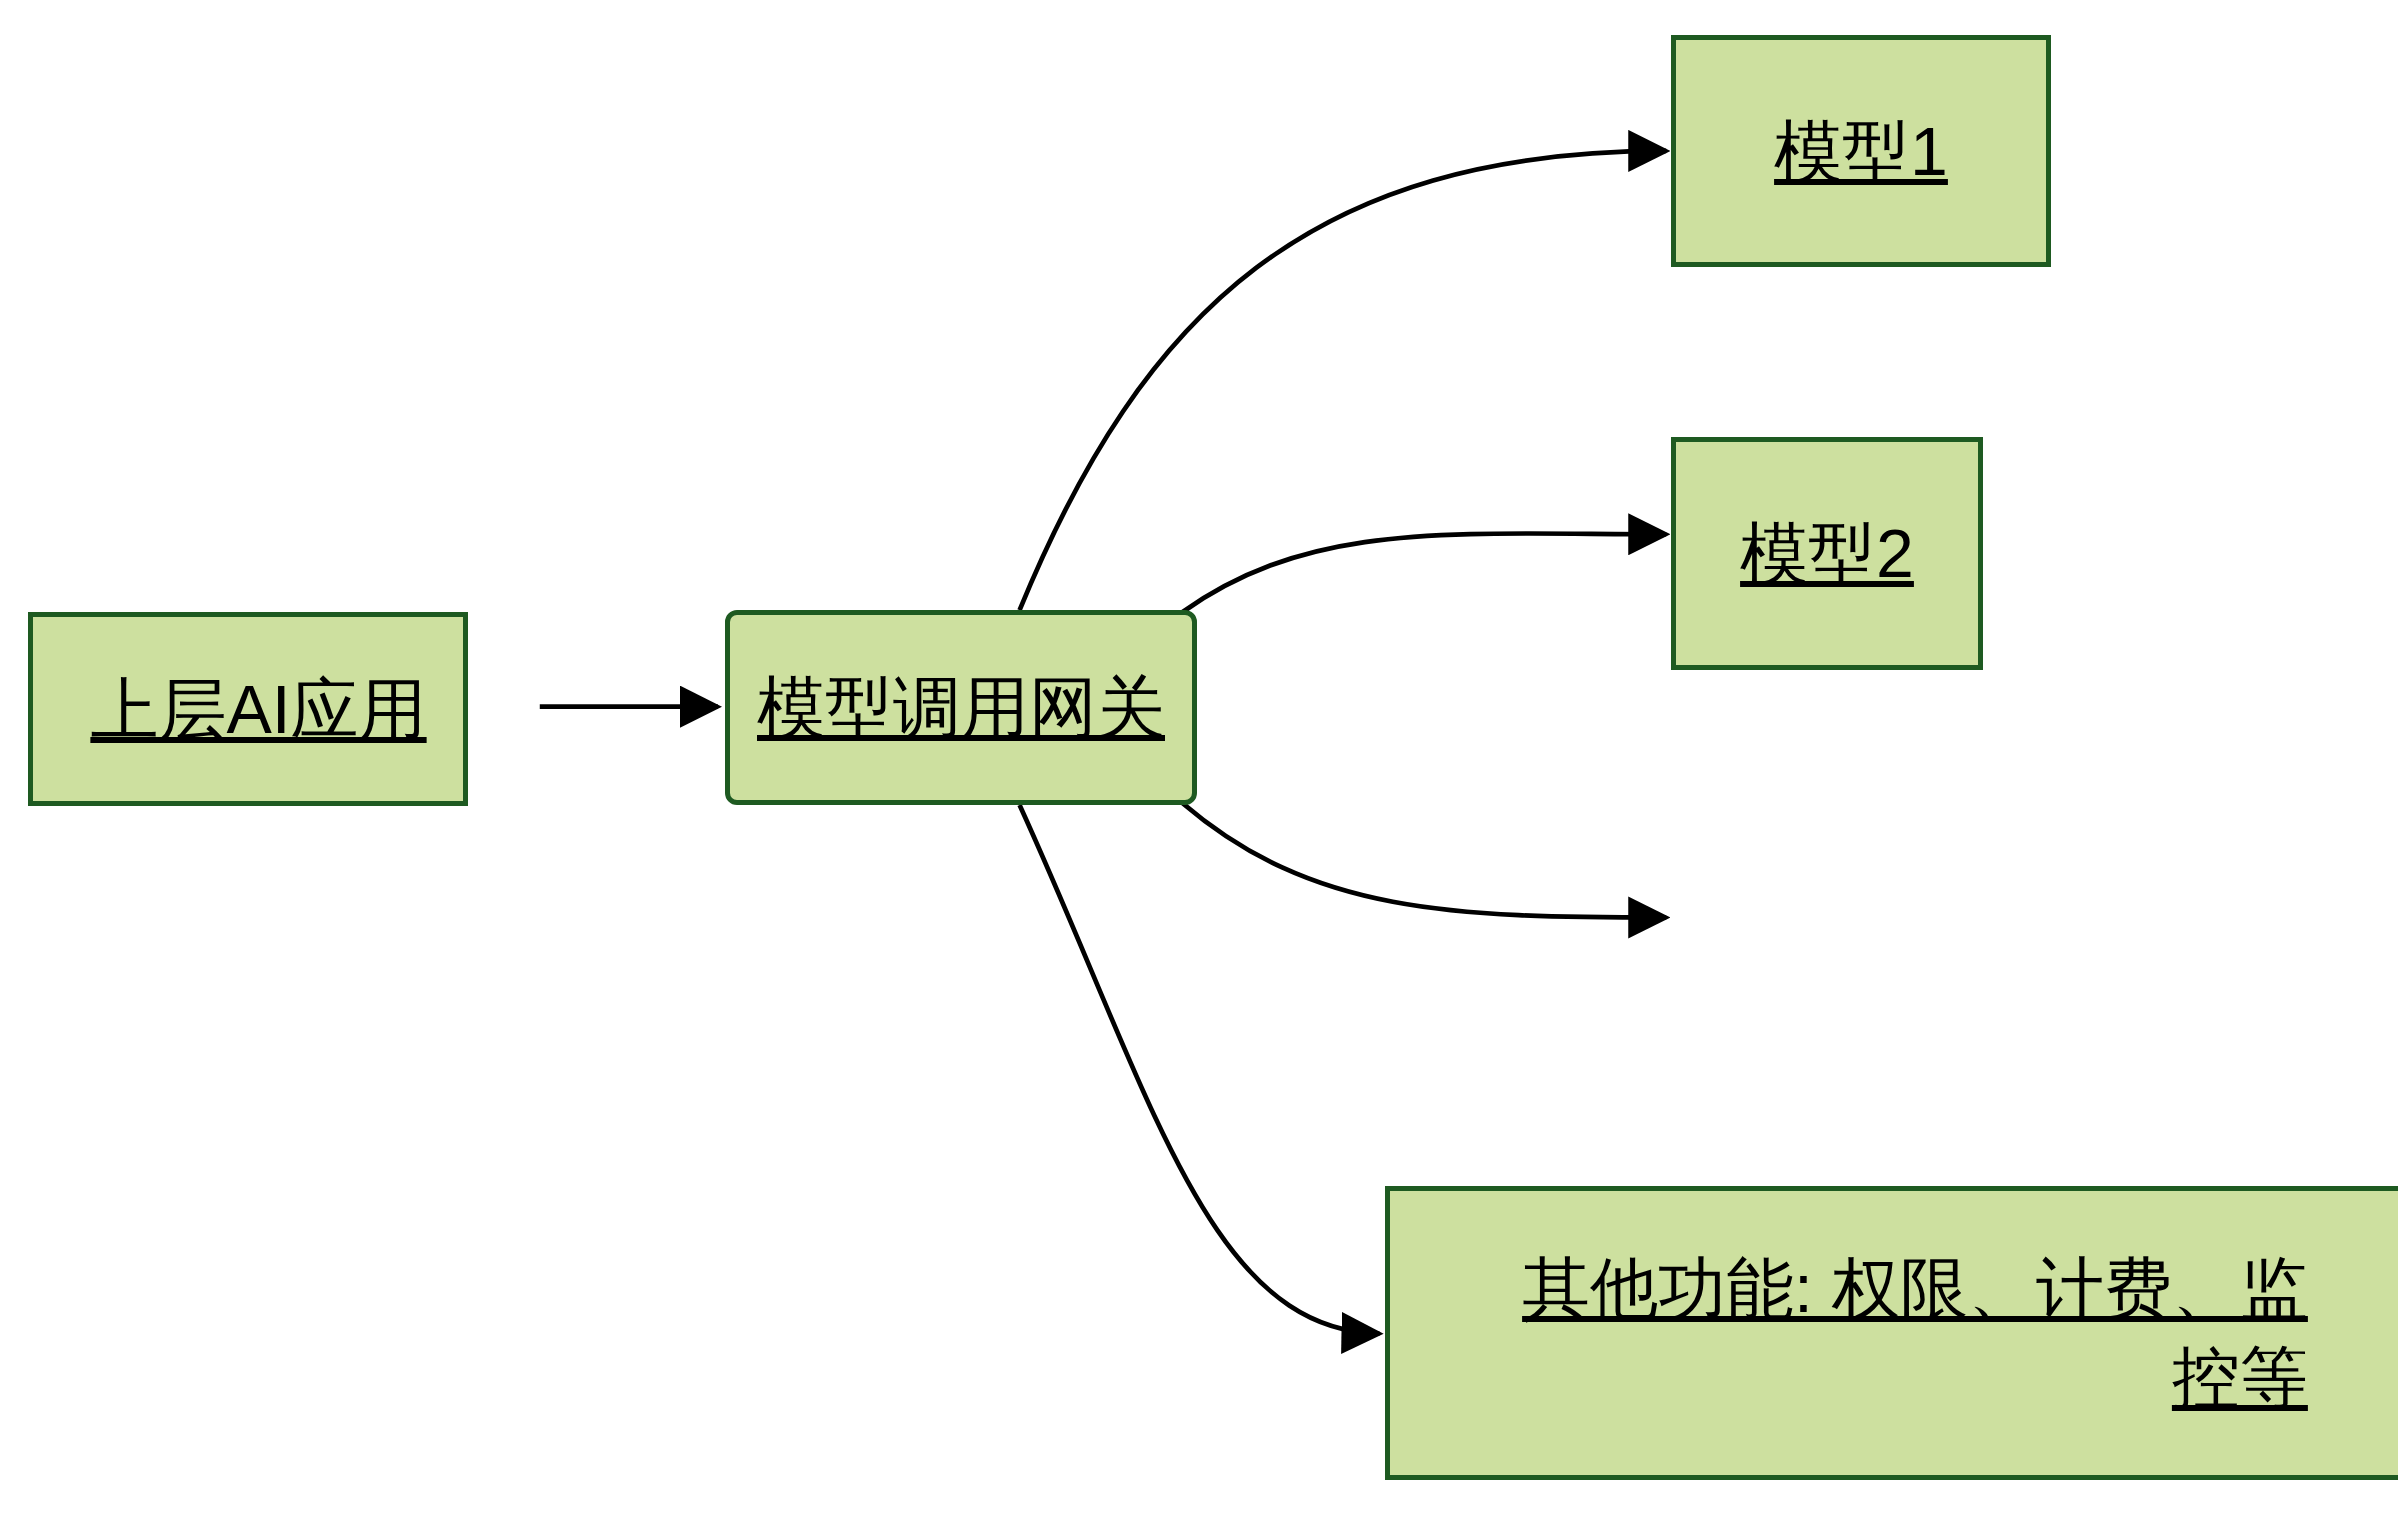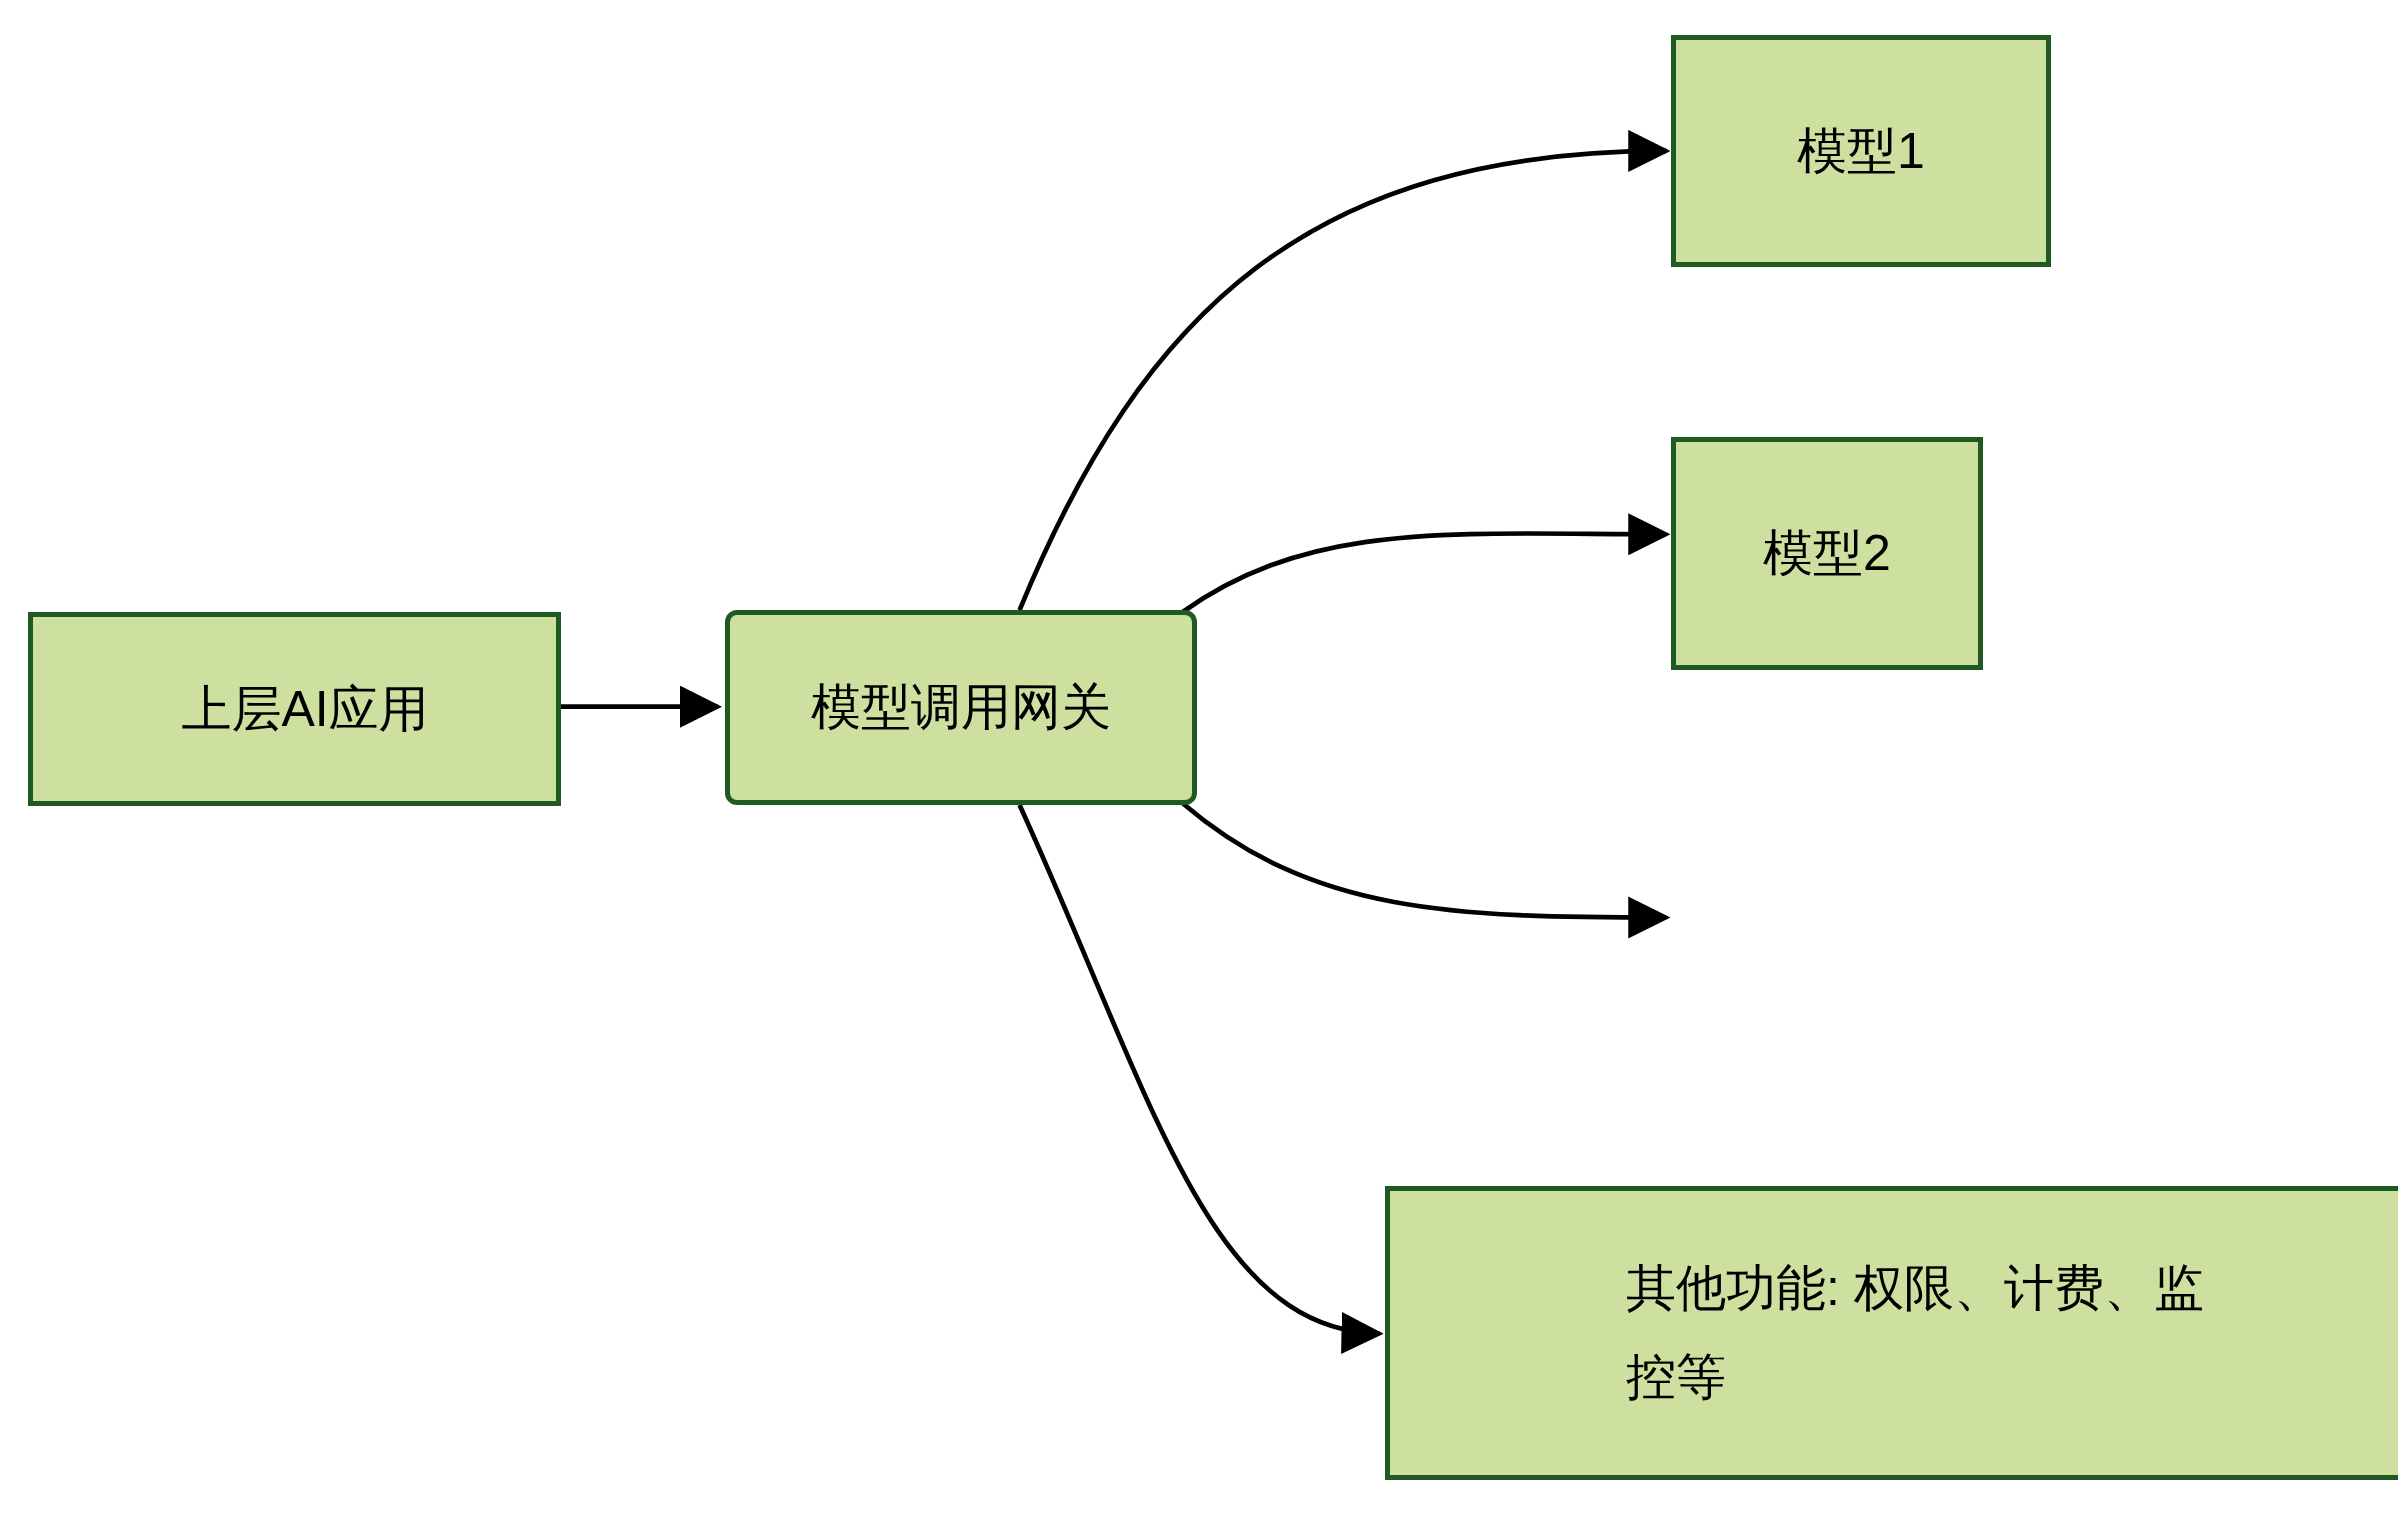--- a/index.html
+++ b/index.html
@@ -32,27 +32,28 @@
     stroke-width: 5;
   }
   .arrowhead-shape { fill: var(--edge-color); }
   .node {
     position: absolute;
     background: var(--node-fill);
     border: 5.6px solid var(--node-border);
     display: flex;
     align-items: center;
     justify-content: center;
-    text-align: left;
+    text-align: right;
     color: var(--text-color);
-    font-size: 50px;
+    font-size: 68px;
     line-height: 89px;
+    text-decoration: underline;
   }
   .node.rounded { border-radius: 12px; }
-  .node-app     { left: 28px;   top: 612px;  width: 533px;  height: 194px; padding-left: 21px; }
+  .node-app     { left: 28px;   top: 612px;  width: 440px;  height: 194px; padding-left: 21px; }
   .node-gateway { left: 725px;  top: 610px;  width: 472px;  height: 195px; }
   .node-model1  { left: 1671px; top: 35px;   width: 380px;  height: 232px; }
   .node-model2  { left: 1671px; top: 437px;  width: 312px;  height: 233px; }
   .node-model3  { left: 1671px; top: 800px;  width: 380px;  height: 234px; }
   .node-other   { left: 1385px; top: 1186px; width: 1060px; height: 294px; }
   .node-label { display: block; }
 </style>
 </head>
 <body>
 

